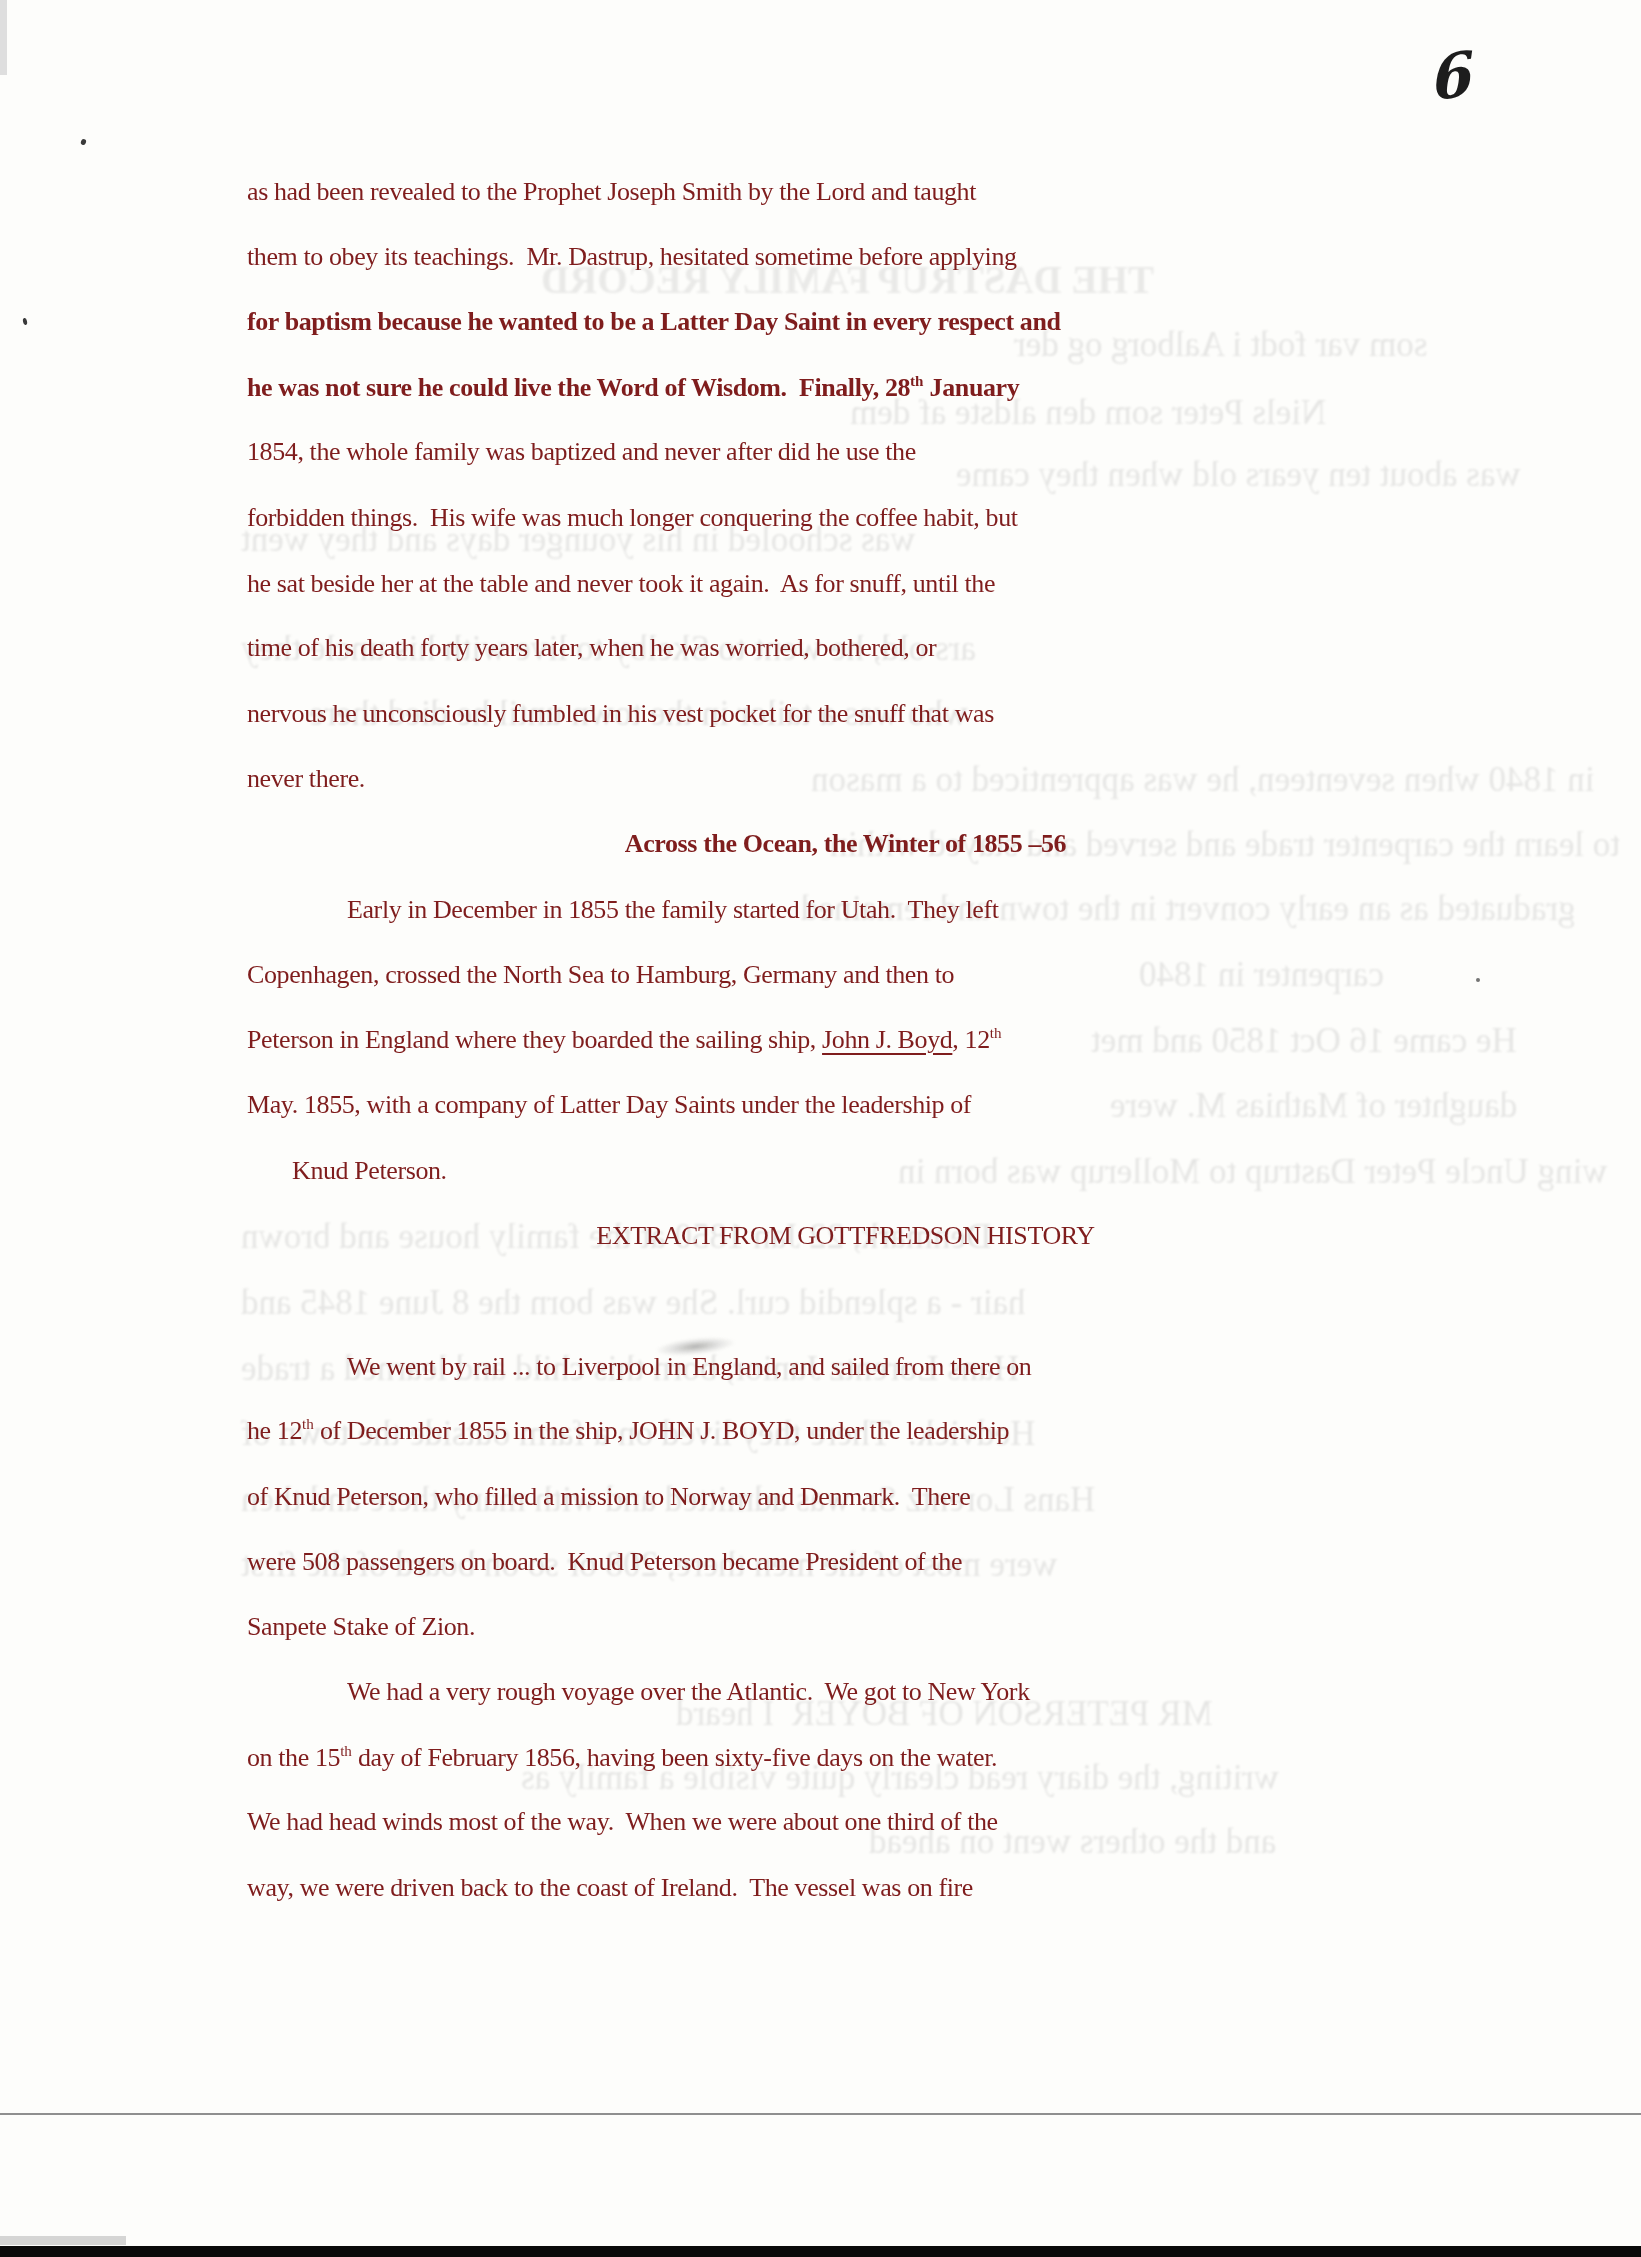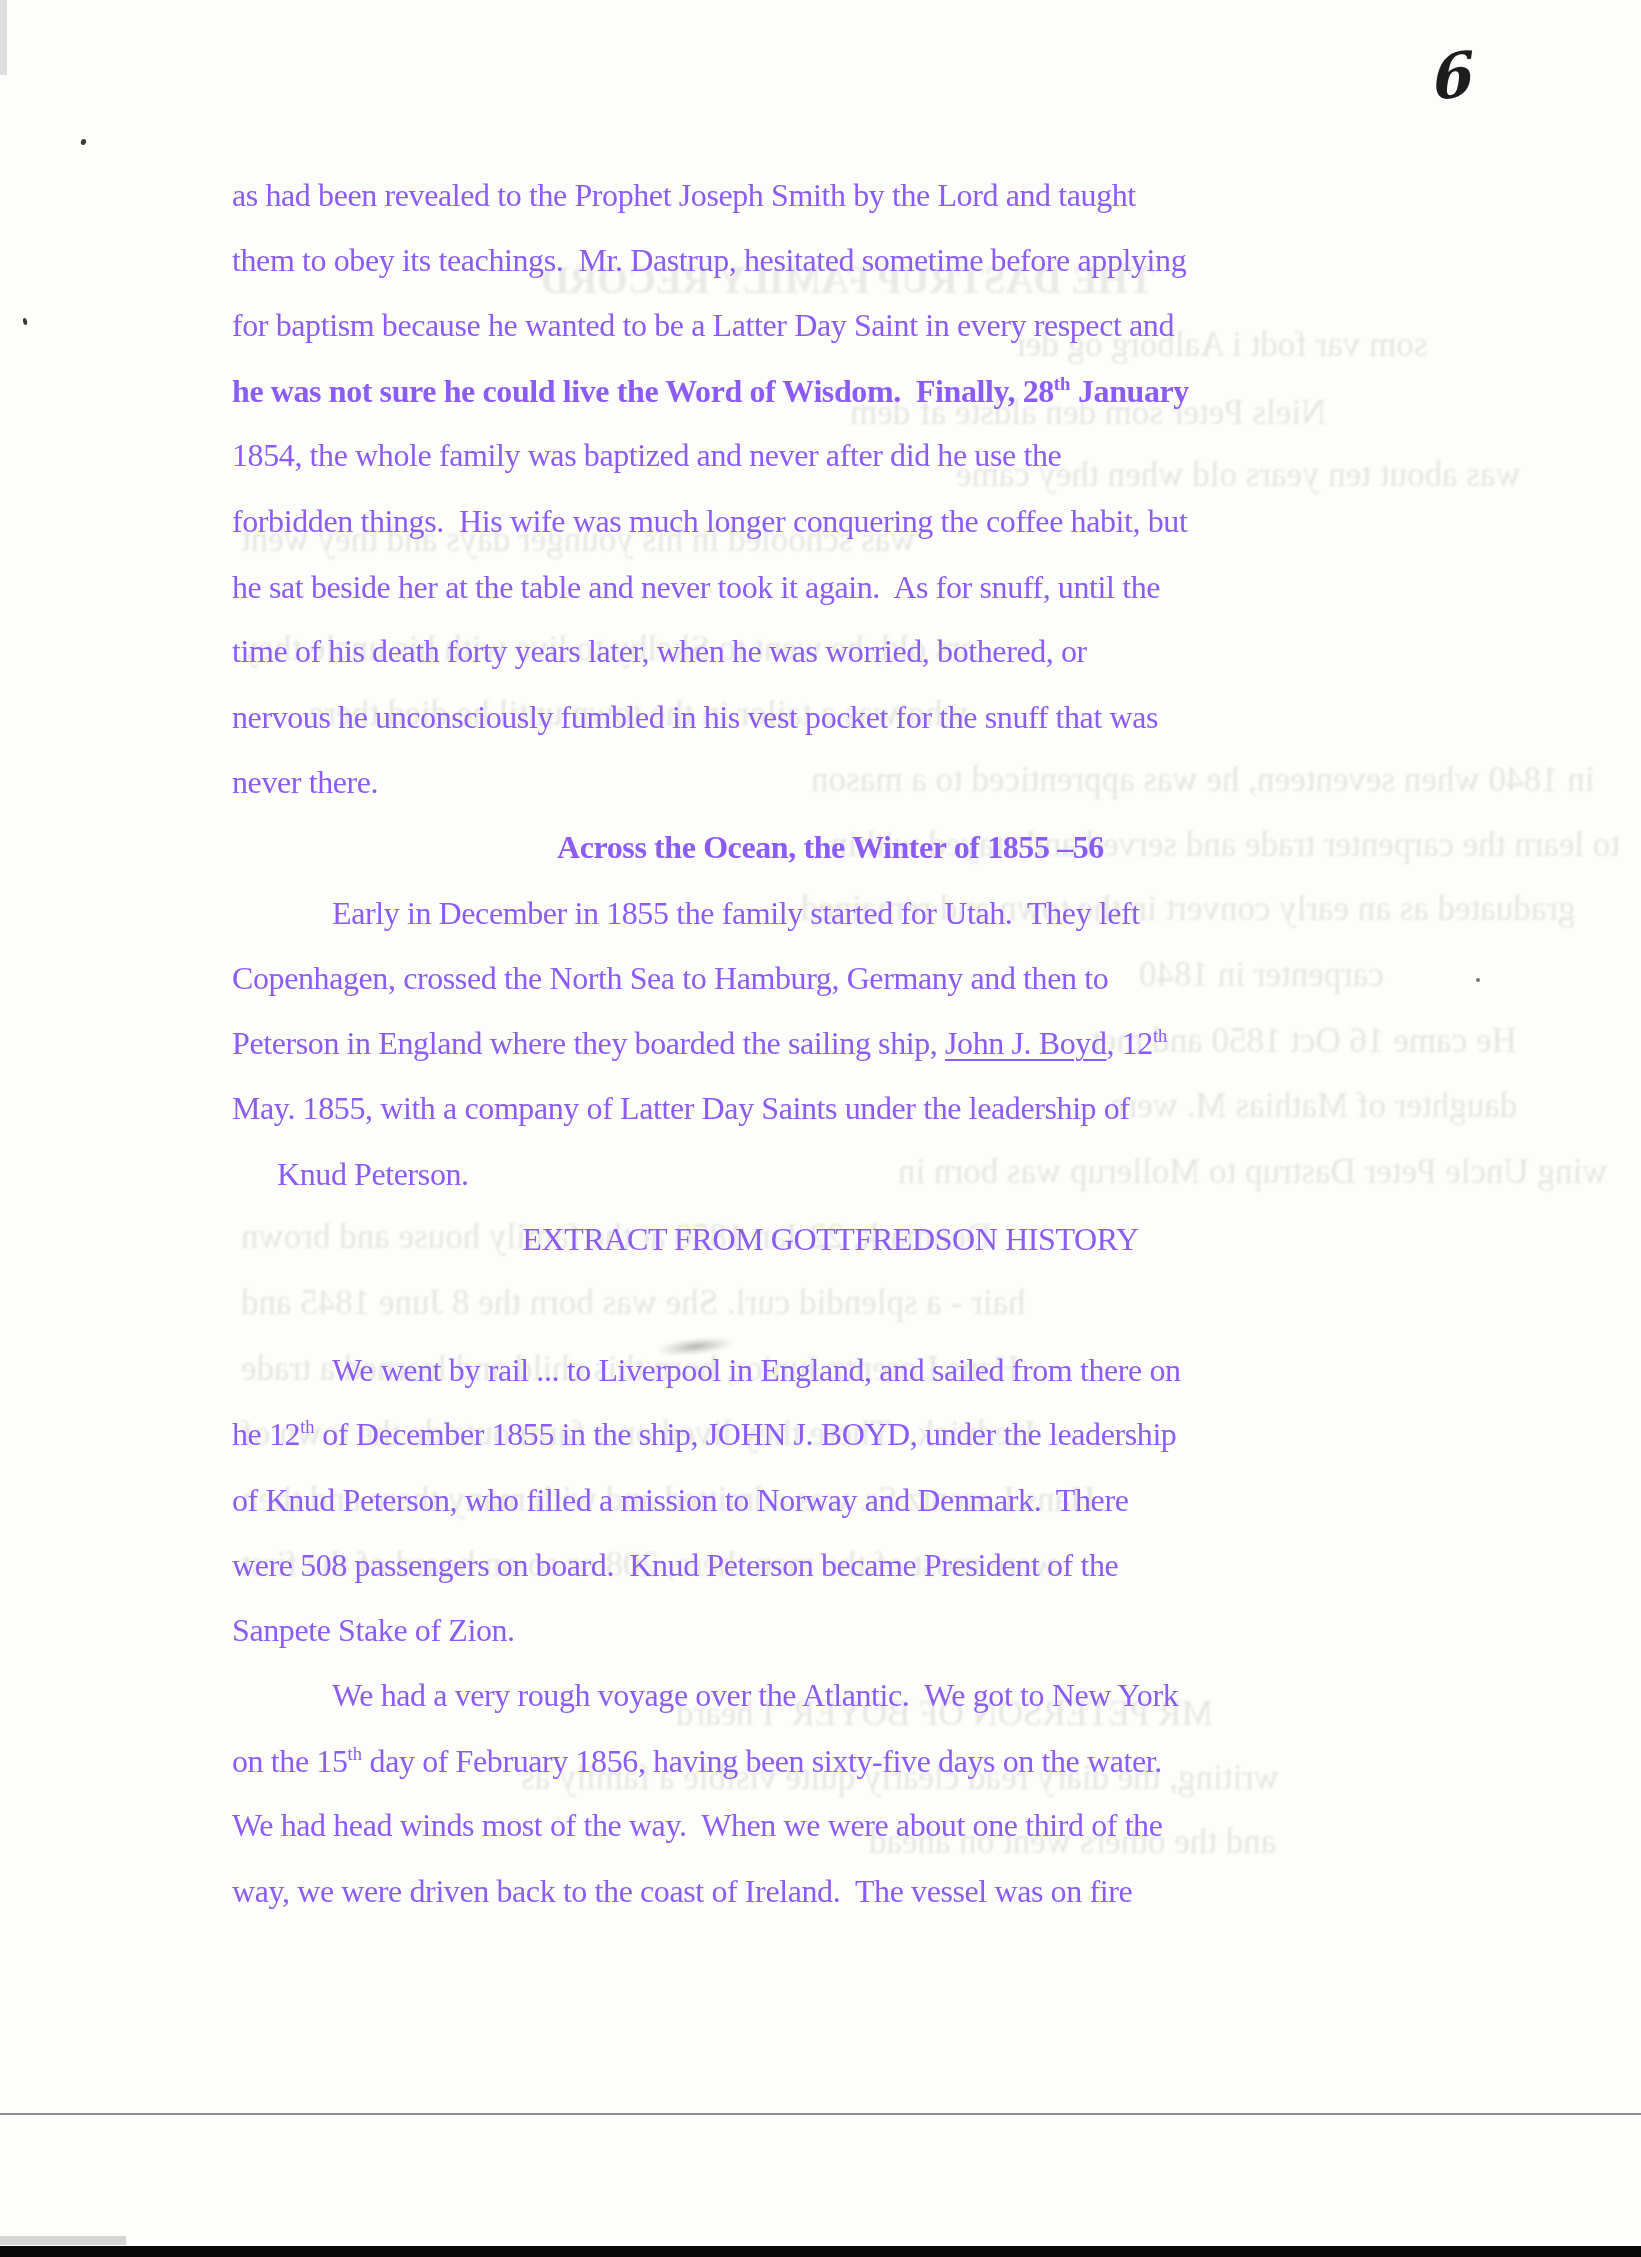--- a/index.html
+++ b/index.html
@@ -8,25 +8,25 @@
     position:relative;
     width:1641px;height:2257px;
     background:#fdfdfb;
     overflow:hidden;
     font-family:"Liberation Serif","DejaVu Serif",serif;
     color:#161616;
   }
   
   .text-layer{position:absolute;left:232px;top:0;width:1197px;height:100%;}
   .line{
-    position:absolute;left:0;width:100%;
-    font-size:32px;line-height:1.2;
+    position:absolute;left:15px;width:100%;
+    font-size:26px;line-height:1.2;
     letter-spacing:-0.4px;
     white-space:pre;
-    color:#8b5cf6;
+    color:#7f1d1d;
   }
   .line.center{text-align:center;}
   .line.bold{font-weight:bold;}
   .line.indent{padding-left:100px;}
   .line .sup{vertical-align:super;font-size:58%;letter-spacing:0;}
   .line .u{text-decoration:underline;text-decoration-thickness:1.9px;text-underline-offset:4.8px;}
   
   .bleed-layer{position:absolute;inset:0;pointer-events:none;}
   .bleed-line{
     position:absolute;
@@ -91,21 +91,21 @@
       <div class="bleed-line" style="left: 676px; top: 1695px;">MR PETERSON OF BOYER  I heard</div>
       <div class="bleed-line" style="left: 521px; top: 1759px;">writing, the diary read clearly quite visible a family as</div>
       <div class="bleed-line" style="left: 869px; top: 1823px;">and the others went on ahead</div>
     </div>
 
   <div class="page-number">6</div>
 
   <div class="text-layer" id="text-layer">
       <div class="line" style="top: 176px;"><span>as had been revealed to the Prophet Joseph Smith by the Lord and taught</span></div>
       <div class="line" style="top: 241px;"><span>them to obey its teachings.  Mr. Dastrup, hesitated sometime before applying</span></div>
-      <div class="line" style="top: 306px;"><span>for baptism because he wanted to be a Latter Day Saint in every respect and</span></div>
+      <div class="line" style="top: 306px; font-weight: bold;"><span>for baptism because he wanted to be a Latter Day Saint in every respect and</span></div>
       <div class="line" style="top: 372px; font-weight: bold;"><span>he was not sure he could live the Word of Wisdom.  Finally, 28</span><span class="sup">th</span><span> January</span></div>
       <div class="line" style="top: 436px;"><span>1854, the whole family was baptized and never after did he use the</span></div>
       <div class="line" style="top: 502px;"><span>forbidden things.  His wife was much longer conquering the coffee habit, but</span></div>
       <div class="line" style="top: 568px;"><span>he sat beside her at the table and never took it again.  As for snuff, until the</span></div>
       <div class="line" style="top: 632px;"><span>time of his death forty years later, when he was worried, bothered, or</span></div>
       <div class="line" style="top: 698px;"><span>nervous he unconsciously fumbled in his vest pocket for the snuff that was</span></div>
       <div class="line" style="top: 763px;"><span>never there.</span></div>
       <div class="line center bold" style="top: 828px;"><span>Across the Ocean, the Winter of 1855 –56</span></div>
       <div class="line indent" style="top: 894px;"><span>Early in December in 1855 the family started for Utah.  They left</span></div>
       <div class="line" style="top: 959px;"><span>Copenhagen, crossed the North Sea to Hamburg, Germany and then to</span></div>

